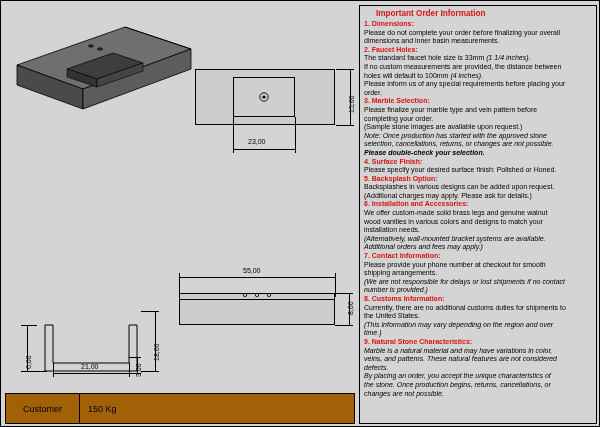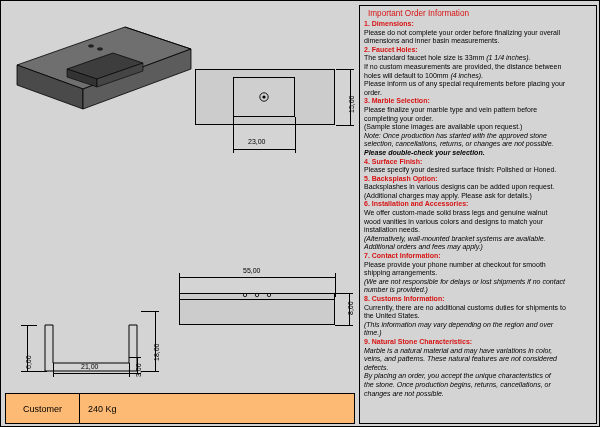--- a/index.html
+++ b/index.html
@@ -23,23 +23,23 @@
     width:238px;height:419px;
     box-sizing:border-box;
     border:1px solid #000;
     background:#d4d4d4;
     padding:3px 4px 0 4px;
     overflow:hidden;
   }
   #info .title{
     color:#d81313;
     font-size:8.2px;
-    font-weight:normal;
+    font-weight:bold;
     line-height:10px;
-    margin:0 0 1px 4px;
+    margin:0 0 1px 12px;
   }
   #info .sec{
     color:#d81313;
     font-size:7px;
     font-weight:bold;
     line-height:8.6px;
     margin:0;
   }
   #info .txt{
     color:#000;
@@ -90,21 +90,21 @@
   .rect{position:absolute;box-sizing:border-box;border:1px solid #000;}
   
   #titleblock{
     position:absolute;
     left:4px;top:392px;
     width:350px;height:31px;
     box-sizing:border-box;
     border:1px solid #000;
     display:flex;
     align-items:stretch;
-    background:#fdba74;
+    background:#a16207;
   }
   #titleblock .cell{
     display:flex;align-items:center;
     padding:0 8px;
     font-size:9px;
     color:#000;
     border-right:1px solid #000;
     box-sizing:border-box;
   }
   #titleblock .cell:last-child{border-right:none;}
@@ -198,21 +198,21 @@
 
     <div class="linev" style="left:132px;top:352px;height:16px;"></div>
     <div class="lineh" style="left:124px;top:352px;width:12px;"></div>
     <div class="lineh" style="left:124px;top:368px;width:12px;"></div>
     <div class="dim-v" style="left:130px;top:372px;">3,00</div>
 
   </div>
 
   <div id="titleblock">
     <div class="cell c1">Customer</div>
-    <div class="cell c3">240 Kg</div>
+    <div class="cell c3">150 Kg</div>
   </div>
 
   <div id="info">
     <div class="title">Important Order Information</div>
     <div id="info-body">
         <div class="sec">1. Dimensions:</div>
         <div class="txt">Please do not complete your order before finalizing your overall</div>
         <div class="txt">dimensions and inner basin measurements.</div>
         <div class="sec">2. Faucet Holes:</div>
         <div class="txt">The standard faucet hole size is 33mm <span class="inl-it">(1 1/4 inches).</span></div>

